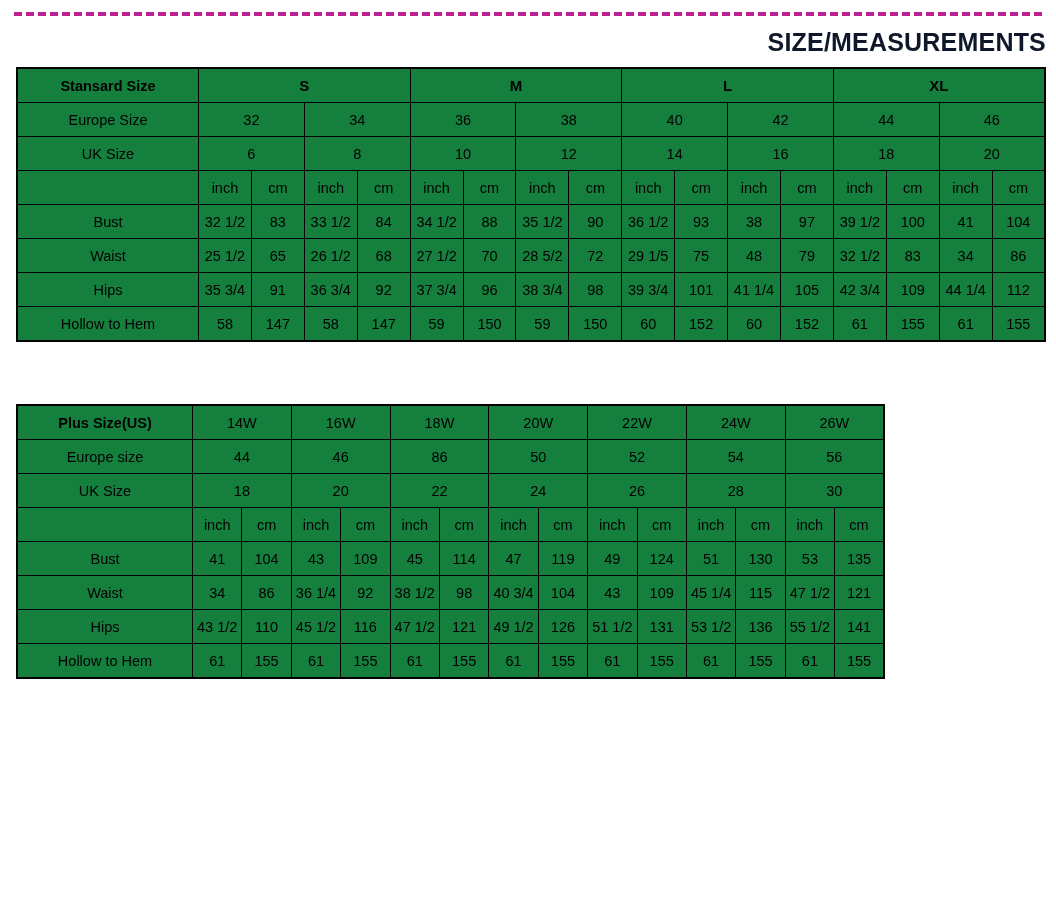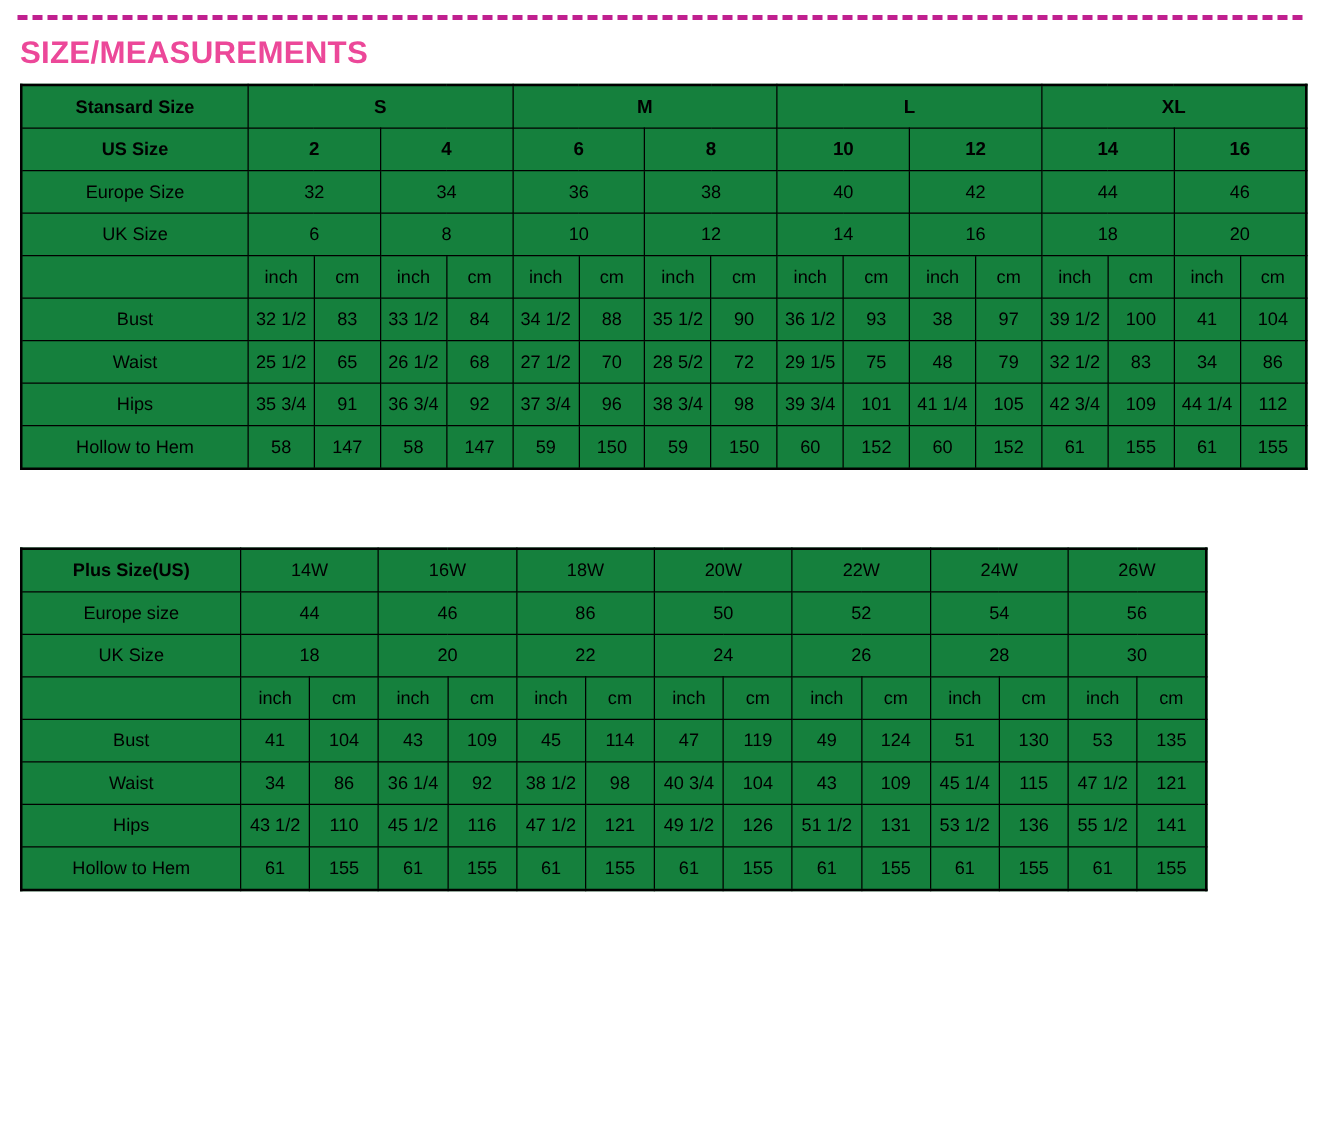--- a/index.html
+++ b/index.html
@@ -21,26 +21,27 @@
     width: 1056px;
   }
   .dashed-rule {
     margin-top: 12px;
     margin-left: 4px;
     margin-right: 4px;
     height: 0;
     border-top: 4px dashed #c0208f;
   }
   .section-title {
-    color: #ec4899;
+    color: #0f172a;
     font-size: 25px;
     font-weight: bold;
     letter-spacing: 0.2px;
     margin: 12px 0 10px 6px;
     font-family: "Liberation Sans", sans-serif;
+    text-align: right;
   }
   table.sz {
     border-collapse: collapse;
     table-layout: fixed;
     border: 2px solid #000;
     background: #15803d;
   }
   table.sz td {
     border: 1px solid #000;
     text-align: center;
@@ -62,21 +63,21 @@
   #table-sizes-standard {
     width: 1030px;
     margin-left: 6px;
   }
   #table-sizes-standard td.c-label { width: 178px; }
   #table-sizes-standard td.c-in   { width: 62px; }
   #table-sizes-standard td.c-cm   { width: 45px; }
 
   
   #table-sizes-plus {
-    width: 950px;
+    width: 869px;
     margin-left: 6px;
   }
   #table-sizes-plus td.c-label { width: 172px; }
   #table-sizes-plus td.c-in   { width: 62px; }
   #table-sizes-plus td.c-cm   { width: 46px; }
 
   .gap-between {
     height: 62px;
   }
 </style>
@@ -90,31 +91,20 @@
   <div class="section-title">SIZE/MEASUREMENTS</div>
 
   <table class="sz" id="table-sizes-standard">
     <tbody>
         <tr>
           <td class="c-label rowlabel bold">Stansard Size</td>
           <td colspan="4" class=" bold">S</td>
           <td colspan="4" class=" bold">M</td>
           <td colspan="4" class=" bold">L</td>
           <td colspan="4" class=" bold">XL</td>
-        </tr>
-        <tr>
-          <td class="c-label rowlabel bold">US Size</td>
-          <td colspan="2" class=" bold">2</td>
-          <td colspan="2" class=" bold">4</td>
-          <td colspan="2" class=" bold">6</td>
-          <td colspan="2" class=" bold">8</td>
-          <td colspan="2" class=" bold">10</td>
-          <td colspan="2" class=" bold">12</td>
-          <td colspan="2" class=" bold">14</td>
-          <td colspan="2" class=" bold">16</td>
         </tr>
         <tr>
           <td class="c-label rowlabel">Europe Size</td>
           <td colspan="2" class="">32</td>
           <td colspan="2" class="">34</td>
           <td colspan="2" class="">36</td>
           <td colspan="2" class="">38</td>
           <td colspan="2" class="">40</td>
           <td colspan="2" class="">42</td>
           <td colspan="2" class="">44</td>

